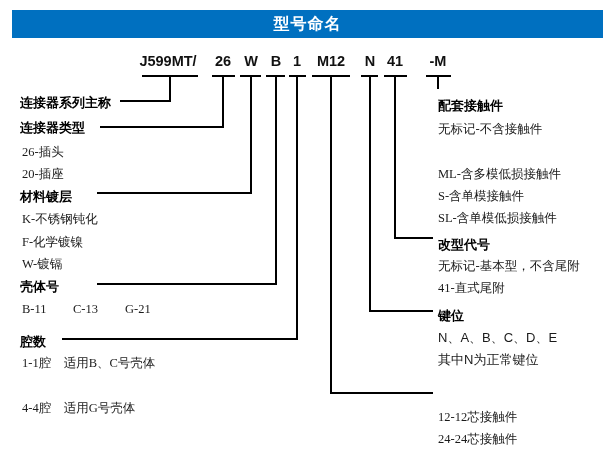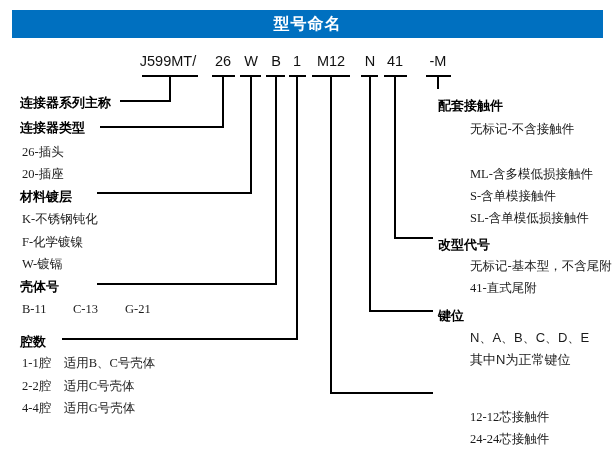--- a/index.html
+++ b/index.html
@@ -2,31 +2,31 @@
 <html><head>
 <meta charset="utf-8">
 <style>
   html,body{margin:0;padding:0;background:#ffffff;}
   .page{position:relative;width:616px;height:451px;background:#ffffff;overflow:hidden;
         font-family:"Liberation Sans",sans-serif;color:#000;}
   .header-bar{position:absolute;left:12px;top:10px;width:591px;height:28px;background:#0070C0;
         text-align:center;}
   .header-bar span{display:inline-block;line-height:28px;color:#ffffff;font-size:16px;
         font-weight:bold;letter-spacing:1px;}
-  .seg{position:absolute;top:53px;transform:translateX(-50%);font-size:14.5px;font-weight:normal;
+  .seg{position:absolute;top:53px;transform:translateX(-50%);font-size:14.5px;font-weight:bold;
         white-space:nowrap;color:#111;}
   .ul{position:absolute;height:2px;background:#000;}
   .vl{position:absolute;width:2px;background:#000;}
   .hl{position:absolute;height:2px;background:#000;}
   .ltitle{position:absolute;left:20px;font-size:13px;font-weight:bold;white-space:nowrap;color:#000;}
   .rtitle{position:absolute;left:438px;font-size:13px;font-weight:bold;white-space:nowrap;color:#000;}
   .litem{position:absolute;left:22px;font-size:12.5px;white-space:nowrap;color:#1a1a1a;
         font-family:"Liberation Serif","DejaVu Serif",serif;}
   .ritem{position:absolute;left:438px;font-size:12.5px;white-space:nowrap;color:#1a1a1a;
-        font-family:"Liberation Serif","DejaVu Serif",serif;margin-left:32px;}
+        font-family:"Liberation Serif","DejaVu Serif",serif;}
   .sans{font-family:"Liberation Sans","DejaVu Sans",sans-serif;font-size:13px;}
 </style>
 </head>
 <body>
 
 <div class="page">
 
   <div class="header-bar">
     <span>型号命名</span>
   </div>
@@ -81,21 +81,20 @@
   <span class="litem" style="top:234px">F-化学镀镍</span>
   <span class="litem" style="top:256px">W-镀镉</span>
 
   <span class="ltitle" style="top:278px">壳体号</span>
   <span class="litem" style="top:302px;left:22px">B-11</span>
   <span class="litem" style="top:302px;left:73px">C-13</span>
   <span class="litem" style="top:302px;left:125px">G-21</span>
 
   <span class="ltitle" style="top:333px">腔数</span>
   <span class="litem" style="top:355px">1-1腔　适用B、C号壳体</span>
-  <span class="litem" style="top:378px">2-2腔　适用C号壳体</span>
   <span class="litem" style="top:400px">4-4腔　适用G号壳体</span>
 
   <span class="rtitle" style="top:97px">配套接触件</span>
   <span class="ritem" style="top:121px">无标记-不含接触件</span>
   <span class="ritem" style="top:166px">ML-含多模低损接触件</span>
   <span class="ritem" style="top:188px">S-含单模接触件</span>
   <span class="ritem" style="top:210px">SL-含单模低损接触件</span>
 
   <span class="rtitle" style="top:236px">改型代号</span>
   <span class="ritem" style="top:258px">无标记-基本型，不含尾附</span>

